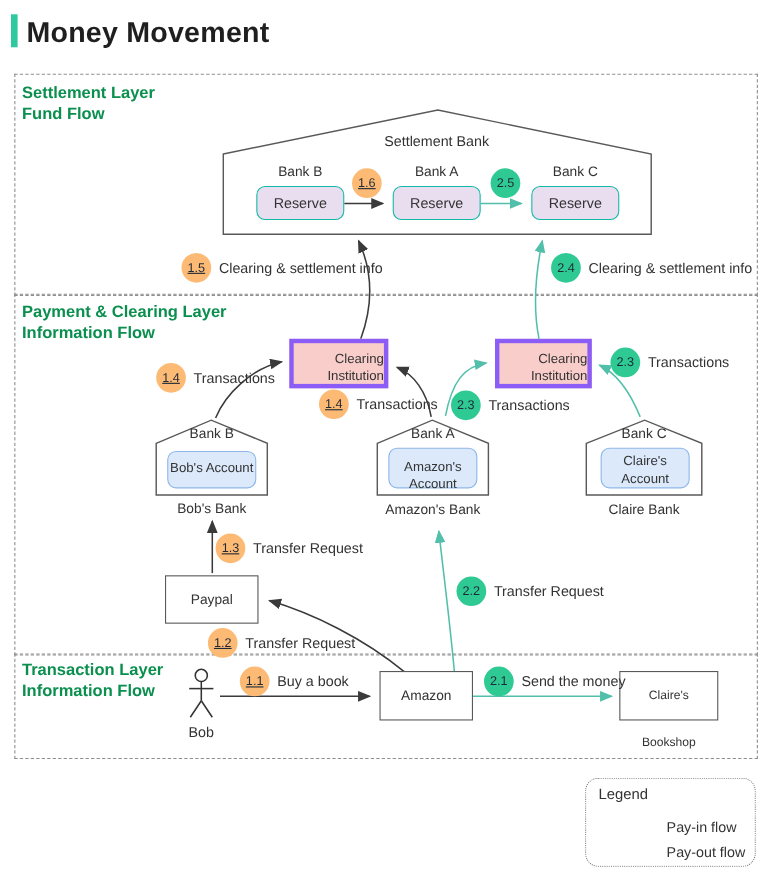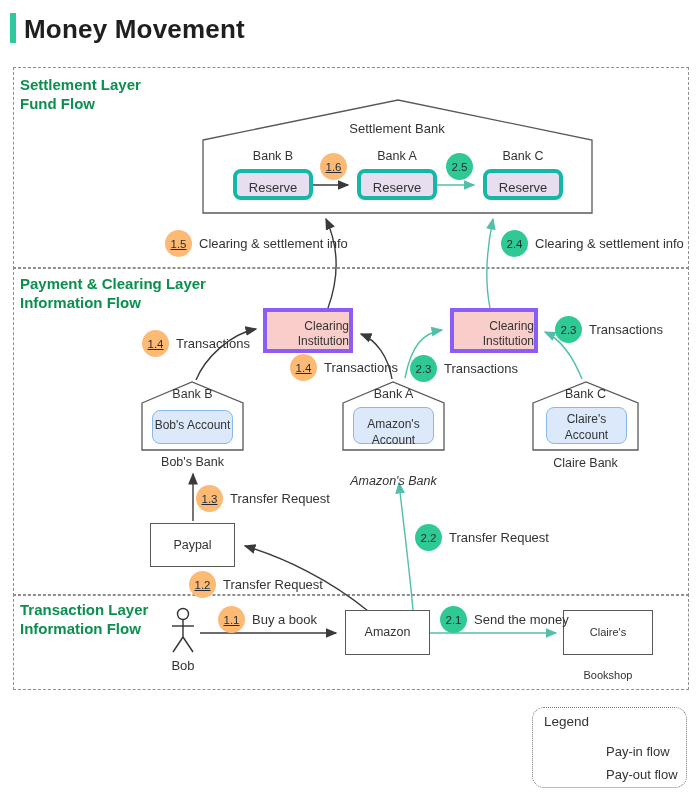--- a/index.html
+++ b/index.html
@@ -10,21 +10,21 @@
   .titlebar{width:6px;height:30px;background:#2fc9a0;}
   .title{font-size:26px;color:#1f1f1f;letter-spacing:.2px;font-weight:bold;}
   
   .layer{border:1px dashed #8f8f8f;background:transparent;z-index:0;}
   .layerlabel{font-size:15px;font-weight:bold;color:#0a8f4e;line-height:19px;z-index:3;}
   
   svg.overlay{position:absolute;left:0;top:0;z-index:1;}
   
   .node{box-sizing:border-box;border:1px solid #595959;background:#fff;text-align:center;
         font-size:12.5px;color:#333;z-index:2;}
-  .reserve{box-sizing:border-box;background:#e9def0;border:4px solid #14b8a6;border-radius:8px;
+  .reserve{box-sizing:border-box;background:#e9def0;border:1px solid #14b8a6;border-radius:8px;
            text-align:center;font-size:13px;color:#333;z-index:2;}
   .account{box-sizing:border-box;background:#dbe9fb;border:1px solid #8db7e8;border-radius:8px;
            text-align:center;font-size:12px;color:#333;z-index:2;}
   .clearing{box-sizing:border-box;background:#f9cdca;border:4px solid #8b5cf6;text-align:right;
             font-size:12px;line-height:15px;color:#333;padding-top:7px;z-index:2;}
   .caption{font-size:12.5px;color:#333;text-align:center;z-index:2;}
   .small{font-size:12.5px;color:#333;text-align:center;z-index:2;}
   
   .step{display:flex;align-items:center;gap:7px;z-index:3;}
   .dot{width:27px;height:27px;border-radius:50%;display:flex;align-items:center;justify-content:center;
@@ -118,21 +118,21 @@
 
   <div class="abs clearing" style="left:263px;top:308px;width:90px;height:45px;">Clearing Institution</div>
   <div class="abs clearing" style="left:450px;top:308px;width:88px;height:45px;">Clearing Institution</div>
 
   <div class="abs small" style="left:142px;top:387px;width:101px;">Bank B</div>
   <div class="abs account" style="left:152px;top:410px;width:81px;height:34px;line-height:28px;">Bob's Account</div>
   <div class="abs caption" style="left:142px;top:455px;width:101px;">Bob's Bank</div>
 
   <div class="abs small" style="left:343px;top:387px;width:101px;">Bank A</div>
   <div class="abs account" style="left:353px;top:407px;width:81px;height:37px;line-height:16px;padding-top:8px;">Amazon's Account</div>
-  <div class="abs caption" style="left:343px;top:474px;width:101px;font-style:italic;">Amazon's Bank</div>
+  <div class="abs caption" style="left:343px;top:456px;width:101px;">Amazon's Bank</div>
 
   <div class="abs small" style="left:533px;top:387px;width:105px;">Bank C</div>
   <div class="abs account" style="left:546px;top:407px;width:81px;height:37px;line-height:16px;padding-top:3px;">Claire's Account</div>
   <div class="abs caption" style="left:533px;top:456px;width:105px;">Claire Bank</div>
 
   <div class="abs node" style="left:150px;top:523px;width:85px;height:44px;line-height:42px;">Paypal</div>
   <div class="abs node" style="left:345px;top:610px;width:85px;height:45px;line-height:43px;">Amazon</div>
   <div class="abs node" style="left:563px;top:610px;width:90px;height:45px;line-height:43px;font-size:11px;">Claire's Bookshop</div>
   <div class="abs caption" style="left:163px;top:658px;width:40px;font-size:13px;">Bob</div>
 

